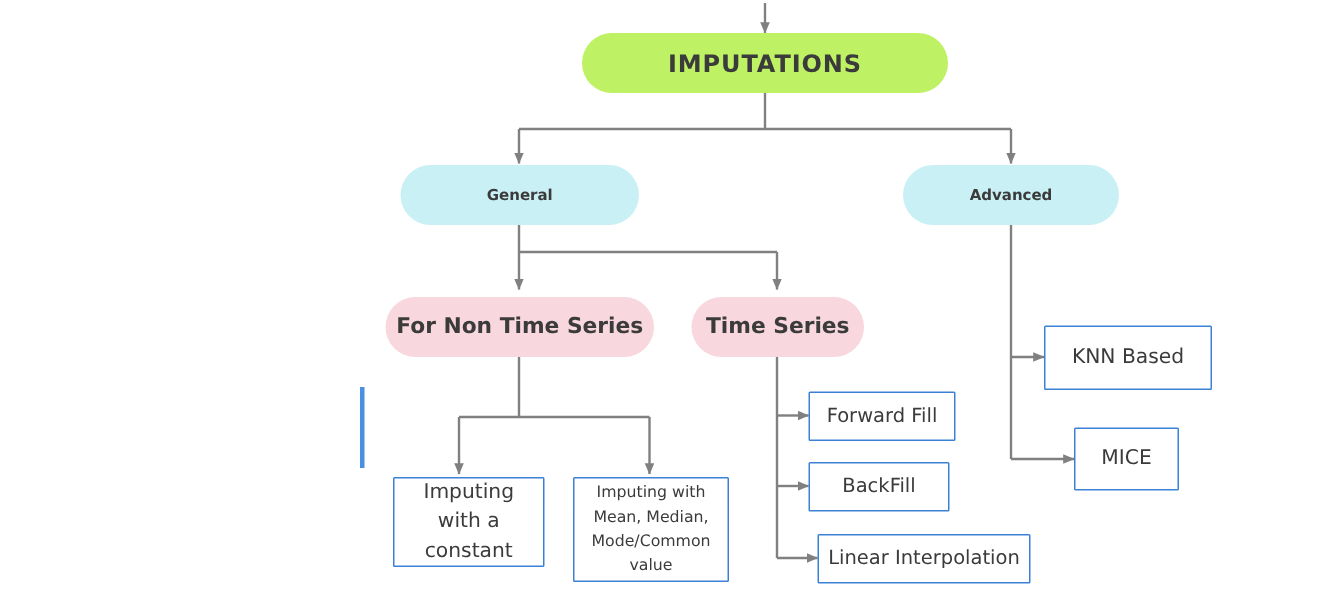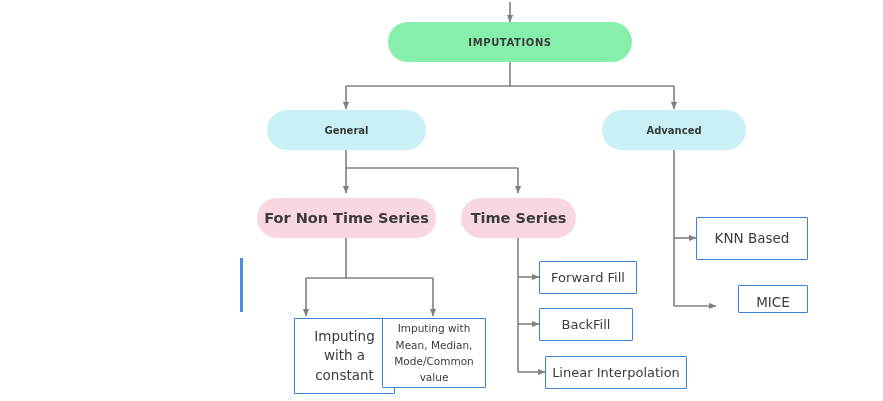--- a/index.html
+++ b/index.html
@@ -30,23 +30,23 @@
     display: flex;
     align-items: center;
     justify-content: center;
     text-align: center;
     color: #3b3b3b;
   }
   .pill {
     border-radius: 999px;
   }
   .pill-root {
-    background: #86efac;
+    background: #bef264;
     font-weight: bold;
-    font-size: 10px;
+    font-size: 16px;
     letter-spacing: 0.6px;
   }
   .pill-blue {
     background: #c9f0f5;
     font-weight: bold;
     font-size: 10px;
   }
   .pill-pink {
     background: #f8d7df;
     font-weight: bold;
@@ -139,37 +139,37 @@
   </div>
 
   <div class="node pill pill-pink" style="left:461px; top:198px; width:115px; height:40px;">
     <span class="node-label">Time Series</span>
   </div>
 
   <div class="node rect" style="left:696px; top:217px; width:112px; height:43px;">
     <span class="node-label">KNN Based</span>
   </div>
 
-  <div class="node rect" style="left:738px; top:285px; width:70px; height:28px;align-items:flex-end;">
+  <div class="node rect" style="left:716px; top:285px; width:70px; height:42px;">
     <span class="node-label">MICE</span>
   </div>
 
   <div class="node rect med" style="left:539px; top:308px; width:94px; height:33px;">
     <span class="node-label">BackFill</span>
   </div>
 
   <div class="node rect med" style="left:539px; top:261px; width:98px; height:33px;">
     <span class="node-label">Forward Fill</span>
   </div>
 
   <div class="node rect med" style="left:545px; top:356px; width:142px; height:33px;">
     <span class="node-label">Linear Interpolation</span>
   </div>
 
-  <div class="node rect" style="left:262px; top:318px; width:101px; height:76px;margin-left:32px;">
+  <div class="node rect" style="left:262px; top:318px; width:101px; height:60px;">
     <span class="node-label">Imputing
 with a
 constant</span>
   </div>
 
   <div class="node rect small" style="left:382px; top:318px; width:104px; height:70px;">
     <span class="node-label">Imputing with
 Mean, Median,
 Mode/Common
 value</span>

